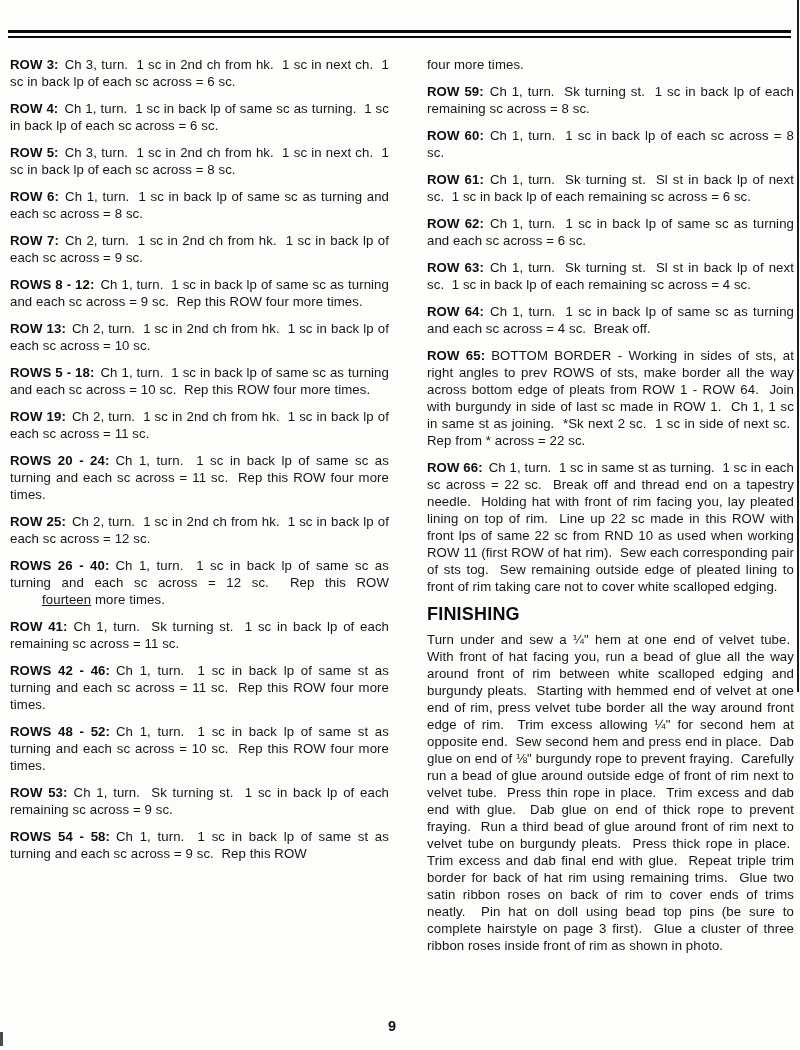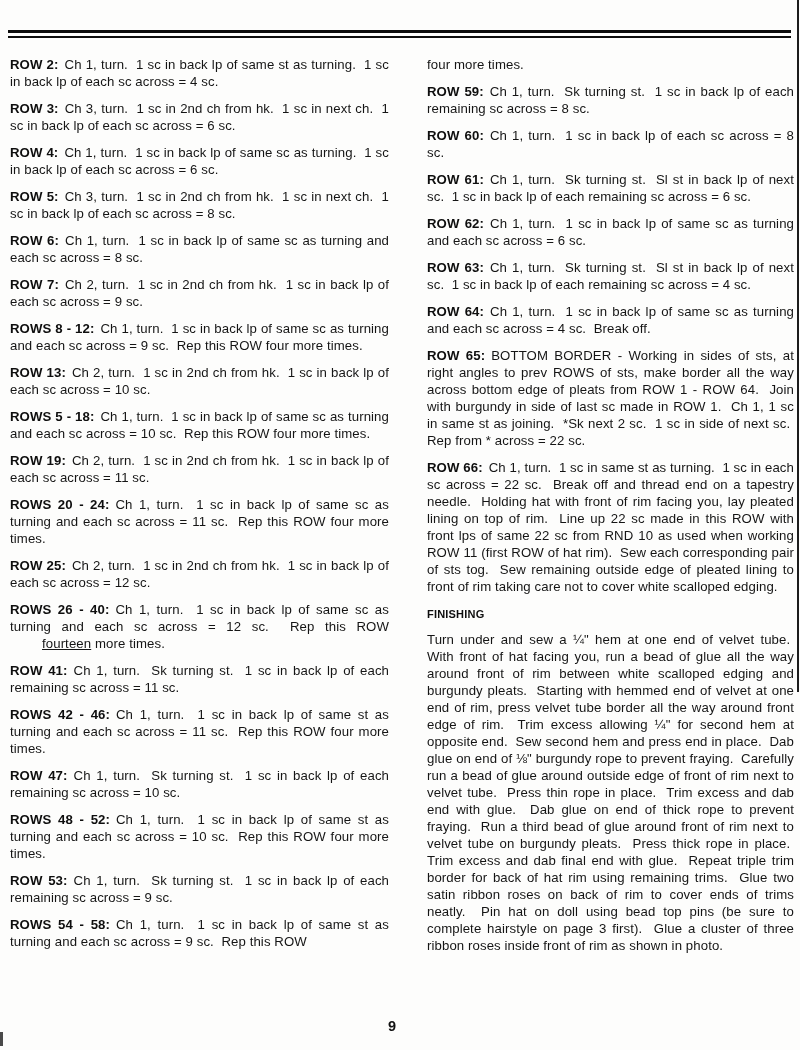--- a/index.html
+++ b/index.html
@@ -40,21 +40,21 @@
   }
   p.para .lbl{
     font-weight:700;
     color:#0e0e0e;
     margin-right:6px;
     white-space:nowrap;
   }
   .u{text-decoration:underline;margin-left:32px;}
   h3.fin-heading{
     margin:3px 0 0 0;
-    font-size:11px;
+    font-size:18px;
     line-height:18px;
     font-weight:700;
     color:#0e0e0e;
     letter-spacing:0.2px;
   }
   p.fin{margin-top:8px;}
   .page-number{
     position:absolute;left:388px;top:1018px;
     font-size:14.5px;font-weight:700;color:#101010;
   }
@@ -64,36 +64,34 @@
 
 <div>
 
   <div class="top-rule"></div>
   <div class="right-edge-line"></div>
   <div class="left-edge-mark"></div>
 
   <div class="content">
 
     <div class="col col-left">
-      <p class="para"><b class="lbl">ROW 2:</b><span>Ch 1, turn.&nbsp; 1 sc in back lp of same st as turning.&nbsp; 1 sc in back lp of each sc across = 4 sc.</span></p>
       <p class="para"><b class="lbl">ROW 3:</b><span>Ch 3, turn.&nbsp; 1 sc in 2nd ch from hk.&nbsp; 1 sc in next ch.&nbsp; 1 sc in back lp of each sc across = 6 sc.</span></p>
       <p class="para"><b class="lbl">ROW 4:</b><span>Ch 1, turn.&nbsp; 1 sc in back lp of same sc as turning.&nbsp; 1 sc in back lp of each sc across = 6 sc.</span></p>
       <p class="para"><b class="lbl">ROW 5:</b><span>Ch 3, turn.&nbsp; 1 sc in 2nd ch from hk.&nbsp; 1 sc in next ch.&nbsp; 1 sc in back lp of each sc across = 8 sc.</span></p>
       <p class="para"><b class="lbl">ROW 6:</b><span>Ch 1, turn.&nbsp; 1 sc in back lp of same sc as turning and each sc across = 8 sc.</span></p>
       <p class="para"><b class="lbl">ROW 7:</b><span>Ch 2, turn.&nbsp; 1 sc in 2nd ch from hk.&nbsp; 1 sc in back lp of each sc across = 9 sc.</span></p>
       <p class="para"><b class="lbl">ROWS 8 - 12:</b><span>Ch 1, turn.&nbsp; 1 sc in back lp of same sc as turning and each sc across = 9 sc.&nbsp; Rep this ROW four more times.</span></p>
       <p class="para"><b class="lbl">ROW 13:</b><span>Ch 2, turn.&nbsp; 1 sc in 2nd ch from hk.&nbsp; 1 sc in back lp of each sc across = 10 sc.</span></p>
       <p class="para"><b class="lbl">ROWS 5 - 18:</b><span>Ch 1, turn.&nbsp; 1 sc in back lp of same sc as turning and each sc across = 10 sc.&nbsp; Rep this ROW four more times.</span></p>
       <p class="para"><b class="lbl">ROW 19:</b><span>Ch 2, turn.&nbsp; 1 sc in 2nd ch from hk.&nbsp; 1 sc in back lp of each sc across = 11 sc.</span></p>
       <p class="para"><b class="lbl">ROWS 20 - 24:</b><span>Ch 1, turn.&nbsp; 1 sc in back lp of same sc as turning and each sc across = 11 sc.&nbsp; Rep this ROW four more times.</span></p>
       <p class="para"><b class="lbl">ROW 25:</b><span>Ch 2, turn.&nbsp; 1 sc in 2nd ch from hk.&nbsp; 1 sc in back lp of each sc across = 12 sc.</span></p>
       <p class="para"><b class="lbl">ROWS 26 - 40:</b><span>Ch 1, turn.&nbsp; 1 sc in back lp of same sc as turning and each sc across = 12 sc.&nbsp; Rep this ROW </span><span class="u">fourteen</span><span> more times.</span></p>
       <p class="para"><b class="lbl">ROW 41:</b><span>Ch 1, turn.&nbsp; Sk turning st.&nbsp; 1 sc in back lp of each remaining sc across = 11 sc.</span></p>
       <p class="para"><b class="lbl">ROWS 42 - 46:</b><span>Ch 1, turn.&nbsp; 1 sc in back lp of same st as turning and each sc across = 11 sc.&nbsp; Rep this ROW four more times.</span></p>
-      <p class="para"><b class="lbl">ROW 47:</b><span>Ch 1, turn.&nbsp; Sk turning st.&nbsp; 1 sc in back lp of each remaining sc across = 10 sc.</span></p>
       <p class="para"><b class="lbl">ROWS 48 - 52:</b><span>Ch 1, turn.&nbsp; 1 sc in back lp of same st as turning and each sc across = 10 sc.&nbsp; Rep this ROW four more times.</span></p>
       <p class="para"><b class="lbl">ROW 53:</b><span>Ch 1, turn.&nbsp; Sk turning st.&nbsp; 1 sc in back lp of each remaining sc across = 9 sc.</span></p>
       <p class="para"><b class="lbl">ROWS 54 - 58:</b><span>Ch 1, turn.&nbsp; 1 sc in back lp of same st as turning and each sc across = 9 sc.&nbsp; Rep this ROW</span></p>
     </div>
 
     <div class="col col-right">
       <p class="para"><span>four more times.</span></p>
       <p class="para"><b class="lbl">ROW 59:</b><span>Ch 1, turn.&nbsp; Sk turning st.&nbsp; 1 sc in back lp of each remaining sc across = 8 sc.</span></p>
       <p class="para"><b class="lbl">ROW 60:</b><span>Ch 1, turn.&nbsp; 1 sc in back lp of each sc across = 8 sc.</span></p>
       <p class="para"><b class="lbl">ROW 61:</b><span>Ch 1, turn.&nbsp; Sk turning st.&nbsp; Sl st in back lp of next sc.&nbsp; 1 sc in back lp of each remaining sc across = 6 sc.</span></p>

